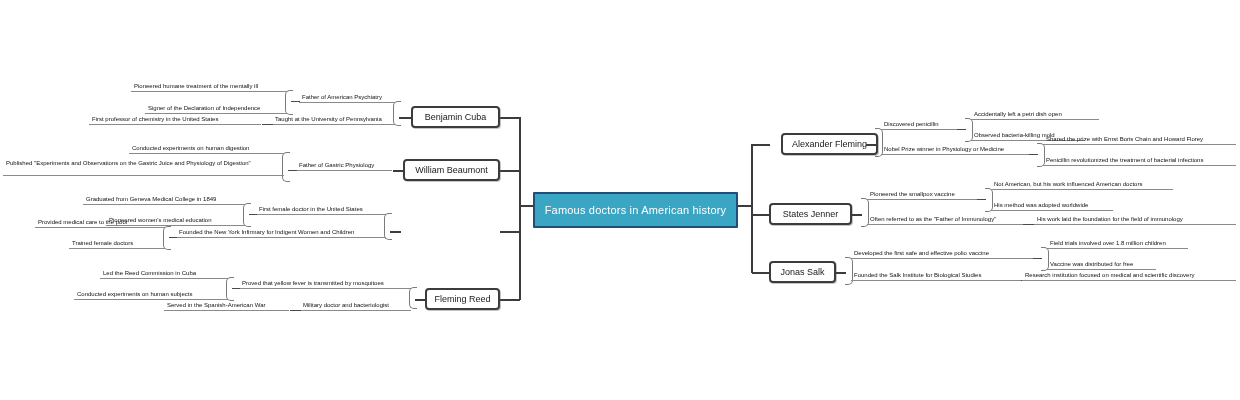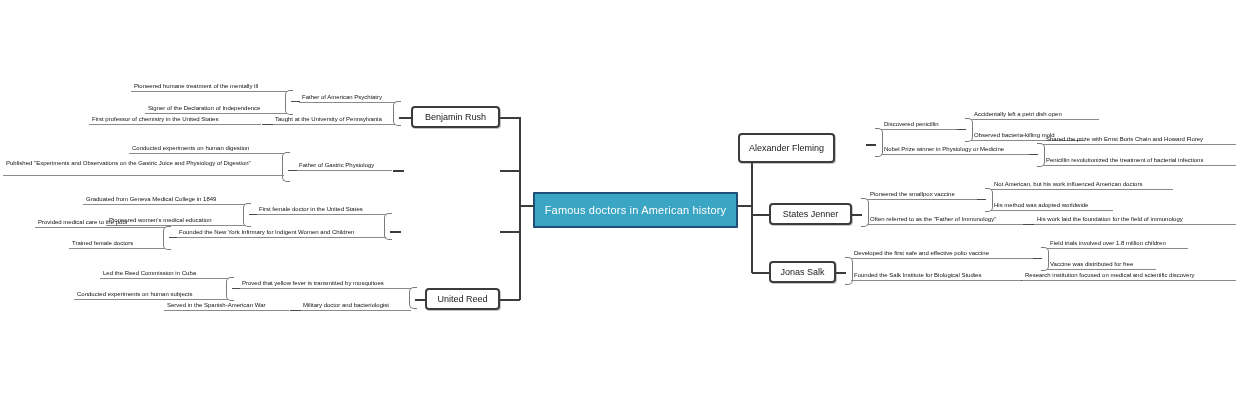--- a/index.html
+++ b/index.html
@@ -59,21 +59,21 @@
 
   <div class="root" style="left:533px;top:192px;width:205px;height:36px;">
     <span>Famous doctors in American history</span>
   </div>
 
   <div class="ln h thick" style="left:520px;top:205px;width:14px;"></div>
   <div class="ln v thick" style="left:519px;top:117px;height:183px;"></div>
 
   <div class="ln h thick" style="left:500px;top:117px;width:20px;"></div>
   <div class="mainnode" style="left:411px;top:106px;width:89px;height:22px;">
-    <span>Benjamin Rush</span>
+    <span>Benjamin Cuba</span>
   </div>
   <div class="ln h thick" style="left:399px;top:117px;width:13px;"></div>
 
   <div class="brk left" style="left:393px;top:101px;width:7px;height:23px;"></div>
 
   <div class="tnode" style="left:299px;top:94px;width:96px;height:9px;">
     <span>Father of American Psychiatry</span>
   </div>
   <div class="brk left" style="left:285px;top:90px;width:7px;height:23px;"></div>
   <div class="ln h" style="left:291px;top:101px;width:9px;"></div>
@@ -86,20 +86,23 @@
 
   <div class="tnode" style="left:272px;top:116px;width:123px;height:9px;">
     <span>Taught at the University of Pennsylvania</span>
   </div>
   <div class="ln h" style="left:262px;top:124px;width:11px;"></div>
   <div class="tnode" style="left:89px;top:116px;width:172px;height:9px;">
     <span>First professor of chemistry in the United States</span>
   </div>
 
   <div class="ln h thick" style="left:500px;top:170px;width:20px;"></div>
+  <div class="mainnode" style="left:403px;top:159px;width:97px;height:22px;">
+    <span>William Beaumont</span>
+  </div>
   <div class="ln h thick" style="left:393px;top:170px;width:11px;"></div>
 
   <div class="tnode" style="left:296px;top:162px;width:96px;height:9px;">
     <span>Father of Gastric Physiology</span>
   </div>
   <div class="brk left" style="left:282px;top:152px;width:7px;height:28px;"></div>
   <div class="ln h" style="left:288px;top:170px;width:9px;"></div>
   <div class="tnode" style="left:129px;top:145px;width:155px;height:9px;">
     <span>Conducted experiments on human digestion</span>
   </div>
@@ -130,21 +133,21 @@
   <div class="ln h" style="left:169px;top:237px;width:8px;"></div>
   <div class="tnode" style="left:35px;top:219px;width:130px;height:9px;">
     <span>Provided medical care to the poor</span>
   </div>
   <div class="tnode" style="left:69px;top:240px;width:96px;height:9px;">
     <span>Trained female doctors</span>
   </div>
 
   <div class="ln h thick" style="left:500px;top:299px;width:20px;"></div>
   <div class="mainnode" style="left:425px;top:288px;width:75px;height:22px;">
-    <span>United Reed</span>
+    <span>Fleming Reed</span>
   </div>
   <div class="ln h thick" style="left:415px;top:299px;width:11px;"></div>
   <div class="brk left" style="left:409px;top:287px;width:7px;height:20px;"></div>
 
   <div class="tnode" style="left:239px;top:280px;width:172px;height:9px;">
     <span>Proved that yellow fever is transmitted by mosquitoes</span>
   </div>
   <div class="brk left" style="left:226px;top:277px;width:7px;height:22px;"></div>
   <div class="ln h" style="left:232px;top:288px;width:8px;"></div>
   <div class="tnode" style="left:100px;top:270px;width:128px;height:9px;">
@@ -159,21 +162,21 @@
   </div>
   <div class="ln h" style="left:290px;top:310px;width:11px;"></div>
   <div class="tnode" style="left:164px;top:302px;width:125px;height:9px;">
     <span>Served in the Spanish-American War</span>
   </div>
 
   <div class="ln h thick" style="left:738px;top:205px;width:14px;"></div>
   <div class="ln v thick" style="left:751px;top:144px;height:129px;"></div>
 
   <div class="ln h thick" style="left:752px;top:144px;width:18px;"></div>
-  <div class="mainnode" style="left:738px;top:133px;width:97px;height:30px;">
+  <div class="mainnode" style="left:781px;top:133px;width:97px;height:22px;">
     <span>Alexander Fleming</span>
   </div>
   <div class="ln h thick" style="left:866px;top:144px;width:10px;"></div>
   <div class="brk right" style="left:875px;top:128px;width:7px;height:27px;"></div>
 
   <div class="tnode" style="left:881px;top:121px;width:76px;height:9px;">
     <span>Discovered penicillin</span>
   </div>
   <div class="ln h" style="left:957px;top:129px;width:9px;"></div>
   <div class="brk right" style="left:965px;top:118px;width:7px;height:22px;"></div>

